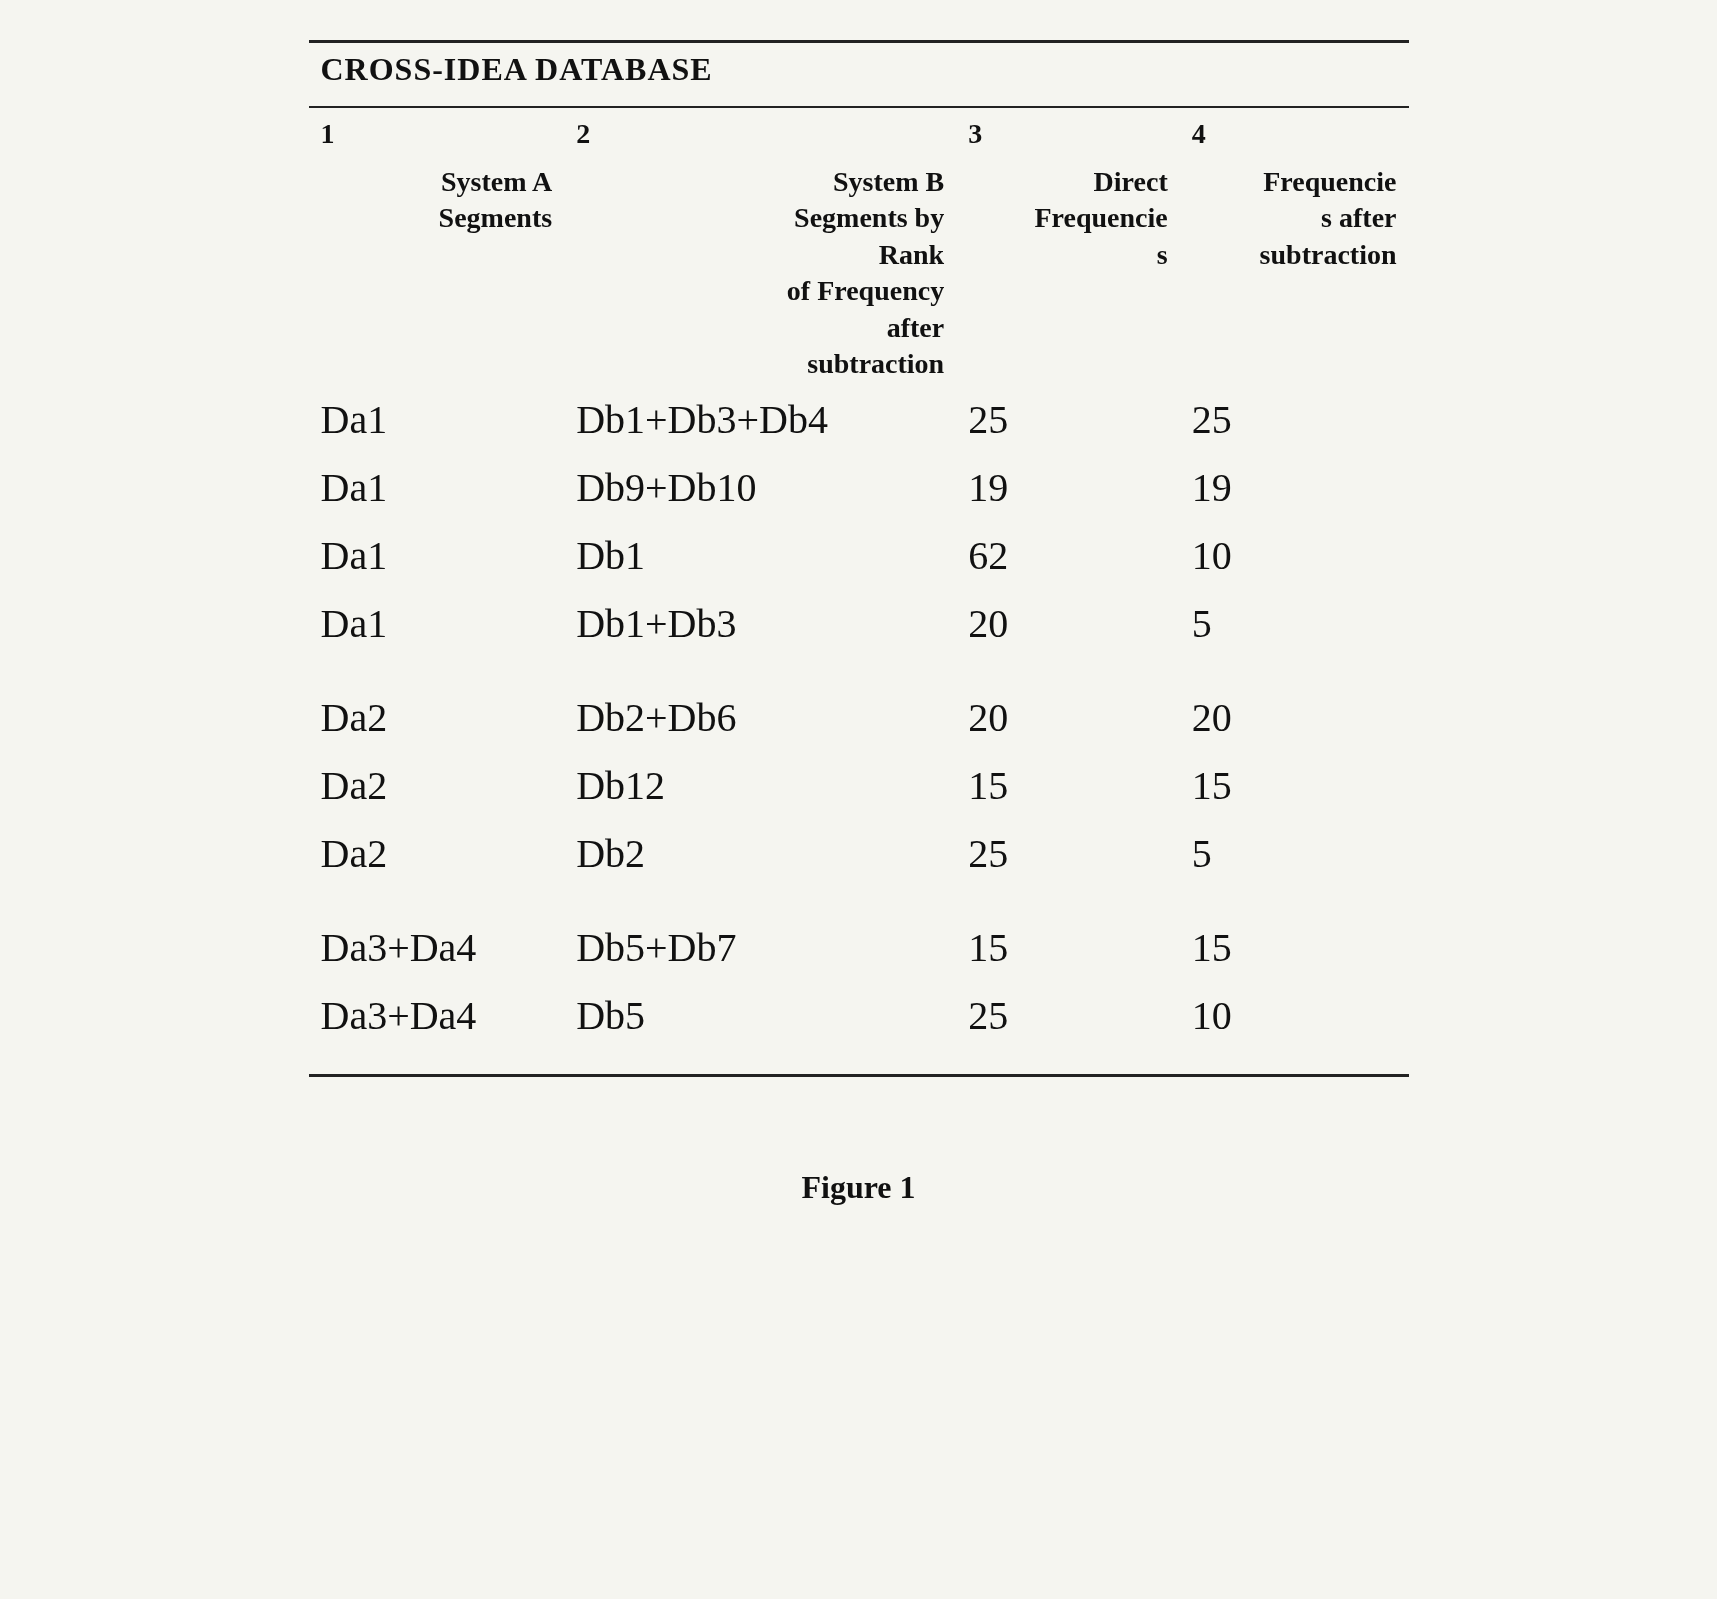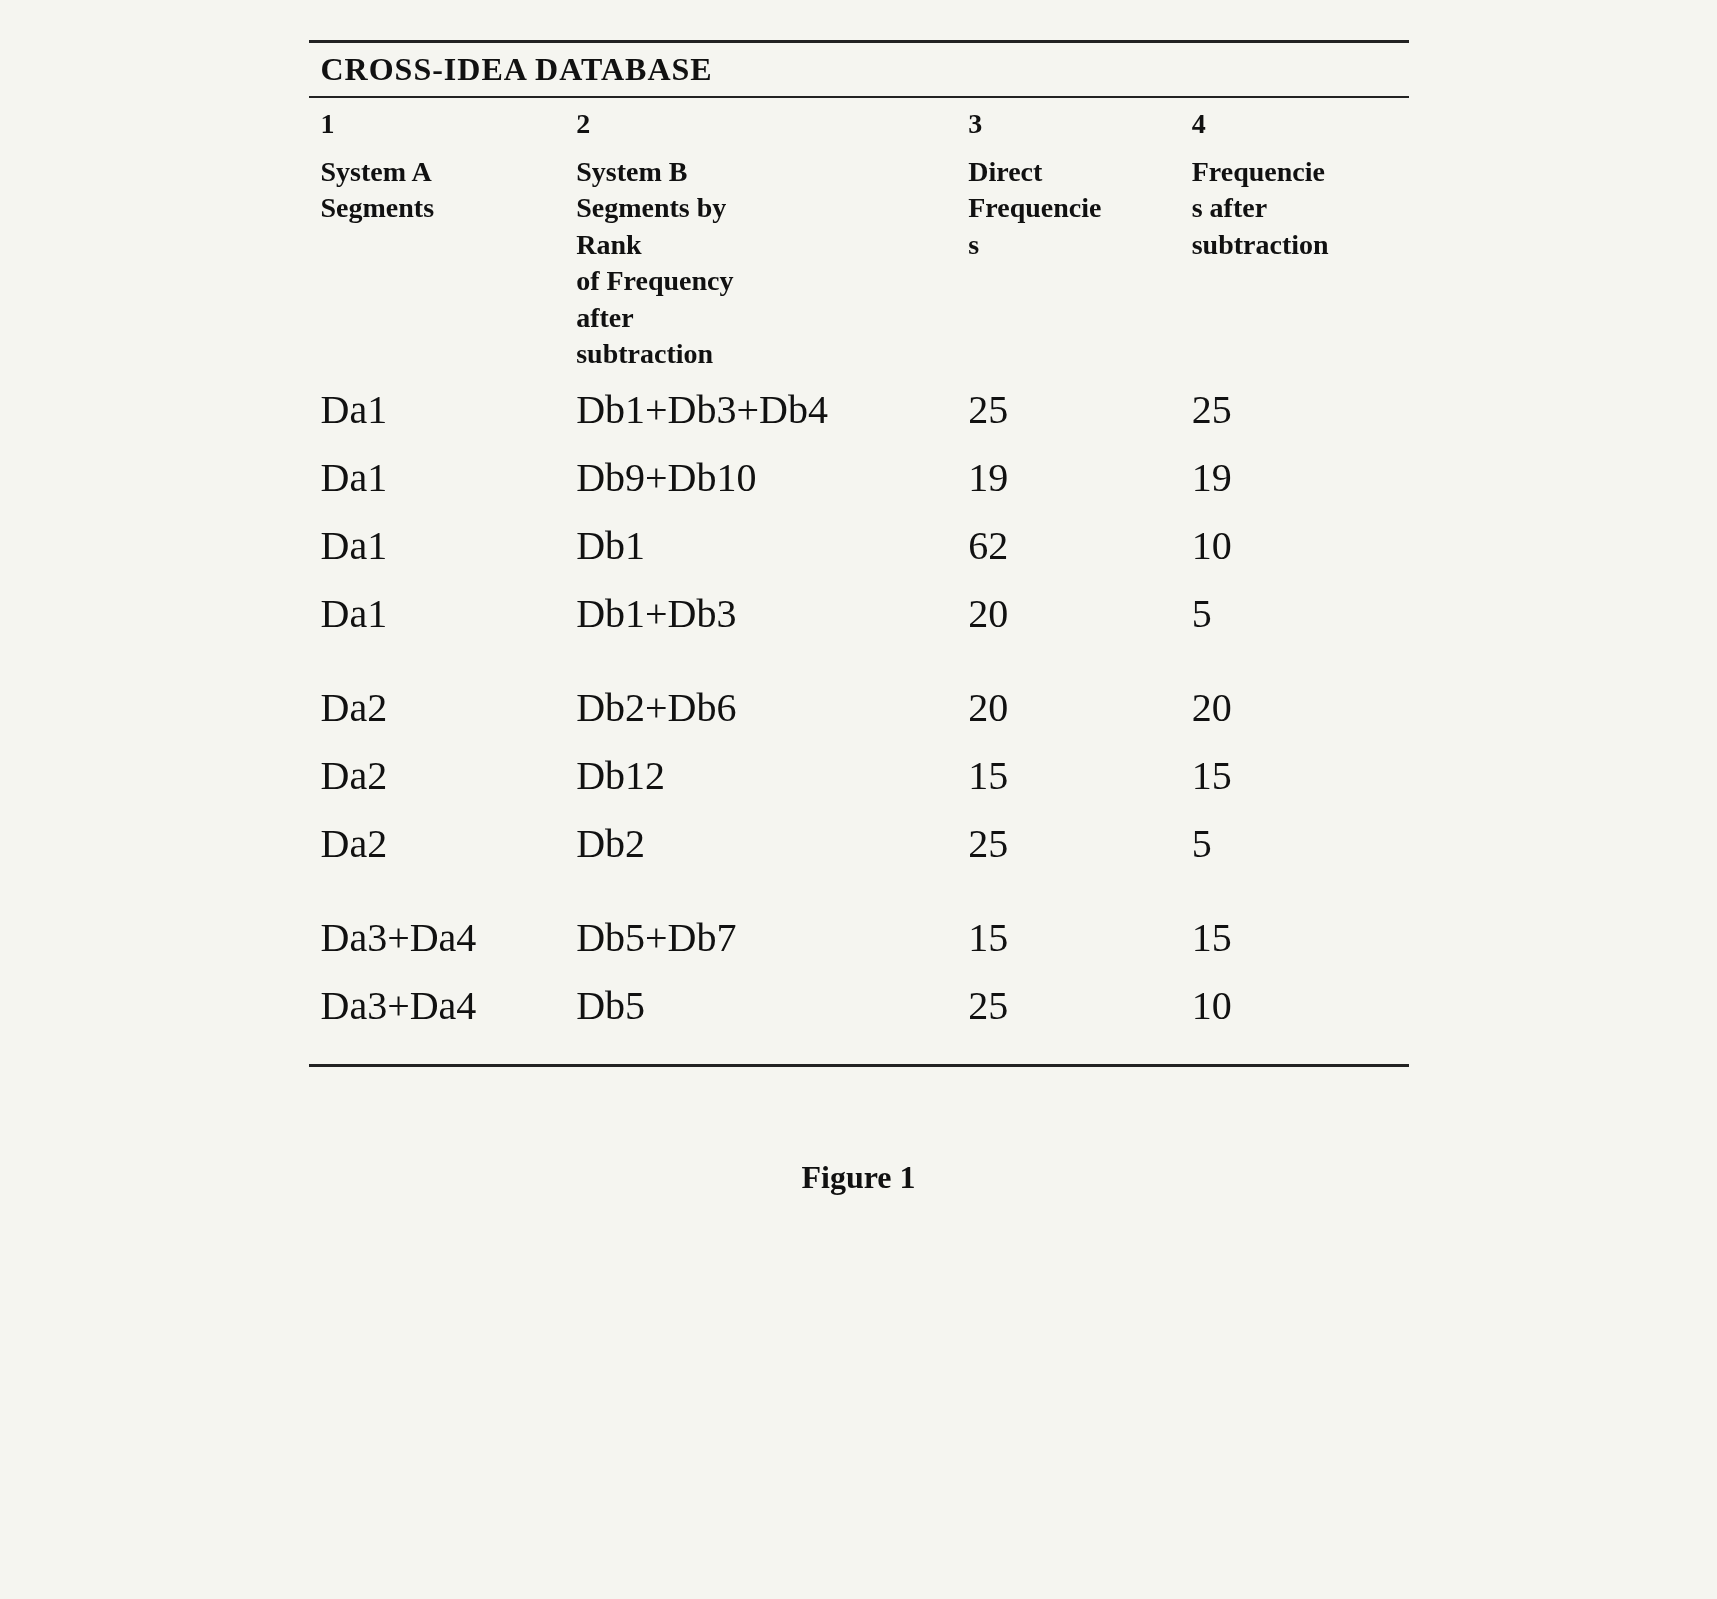--- a/index.html
+++ b/index.html
@@ -29,21 +29,21 @@
 
     .table-wrapper {
       width: 100%;
       border-top: 3px solid #222;
       border-bottom: 3px solid #222;
       margin-bottom: 60px;
     }
 
     .table-title-row {
       border-bottom: 2px solid #222;
-      padding: 8px 12px 8px 12px;
+      padding: 8px 12px 18px 12px;
     }
 
     .table-title {
       font-size: 32px;
       font-weight: 900;
       letter-spacing: 1px;
       color: #111;
     }
 
     table {
@@ -68,20 +68,21 @@
     }
 
     .col-number {
       font-weight: 900;
       font-size: 28px;
     }
 
     .col-header-text {
       font-weight: 900;
       line-height: 1.3;
+      text-align: right;
     }
 
     .data-row td {
       font-weight: 400;
       font-size: 40px;
       line-height: 1.4;
     }
 
     .figure-caption {
       font-size: 32px;

